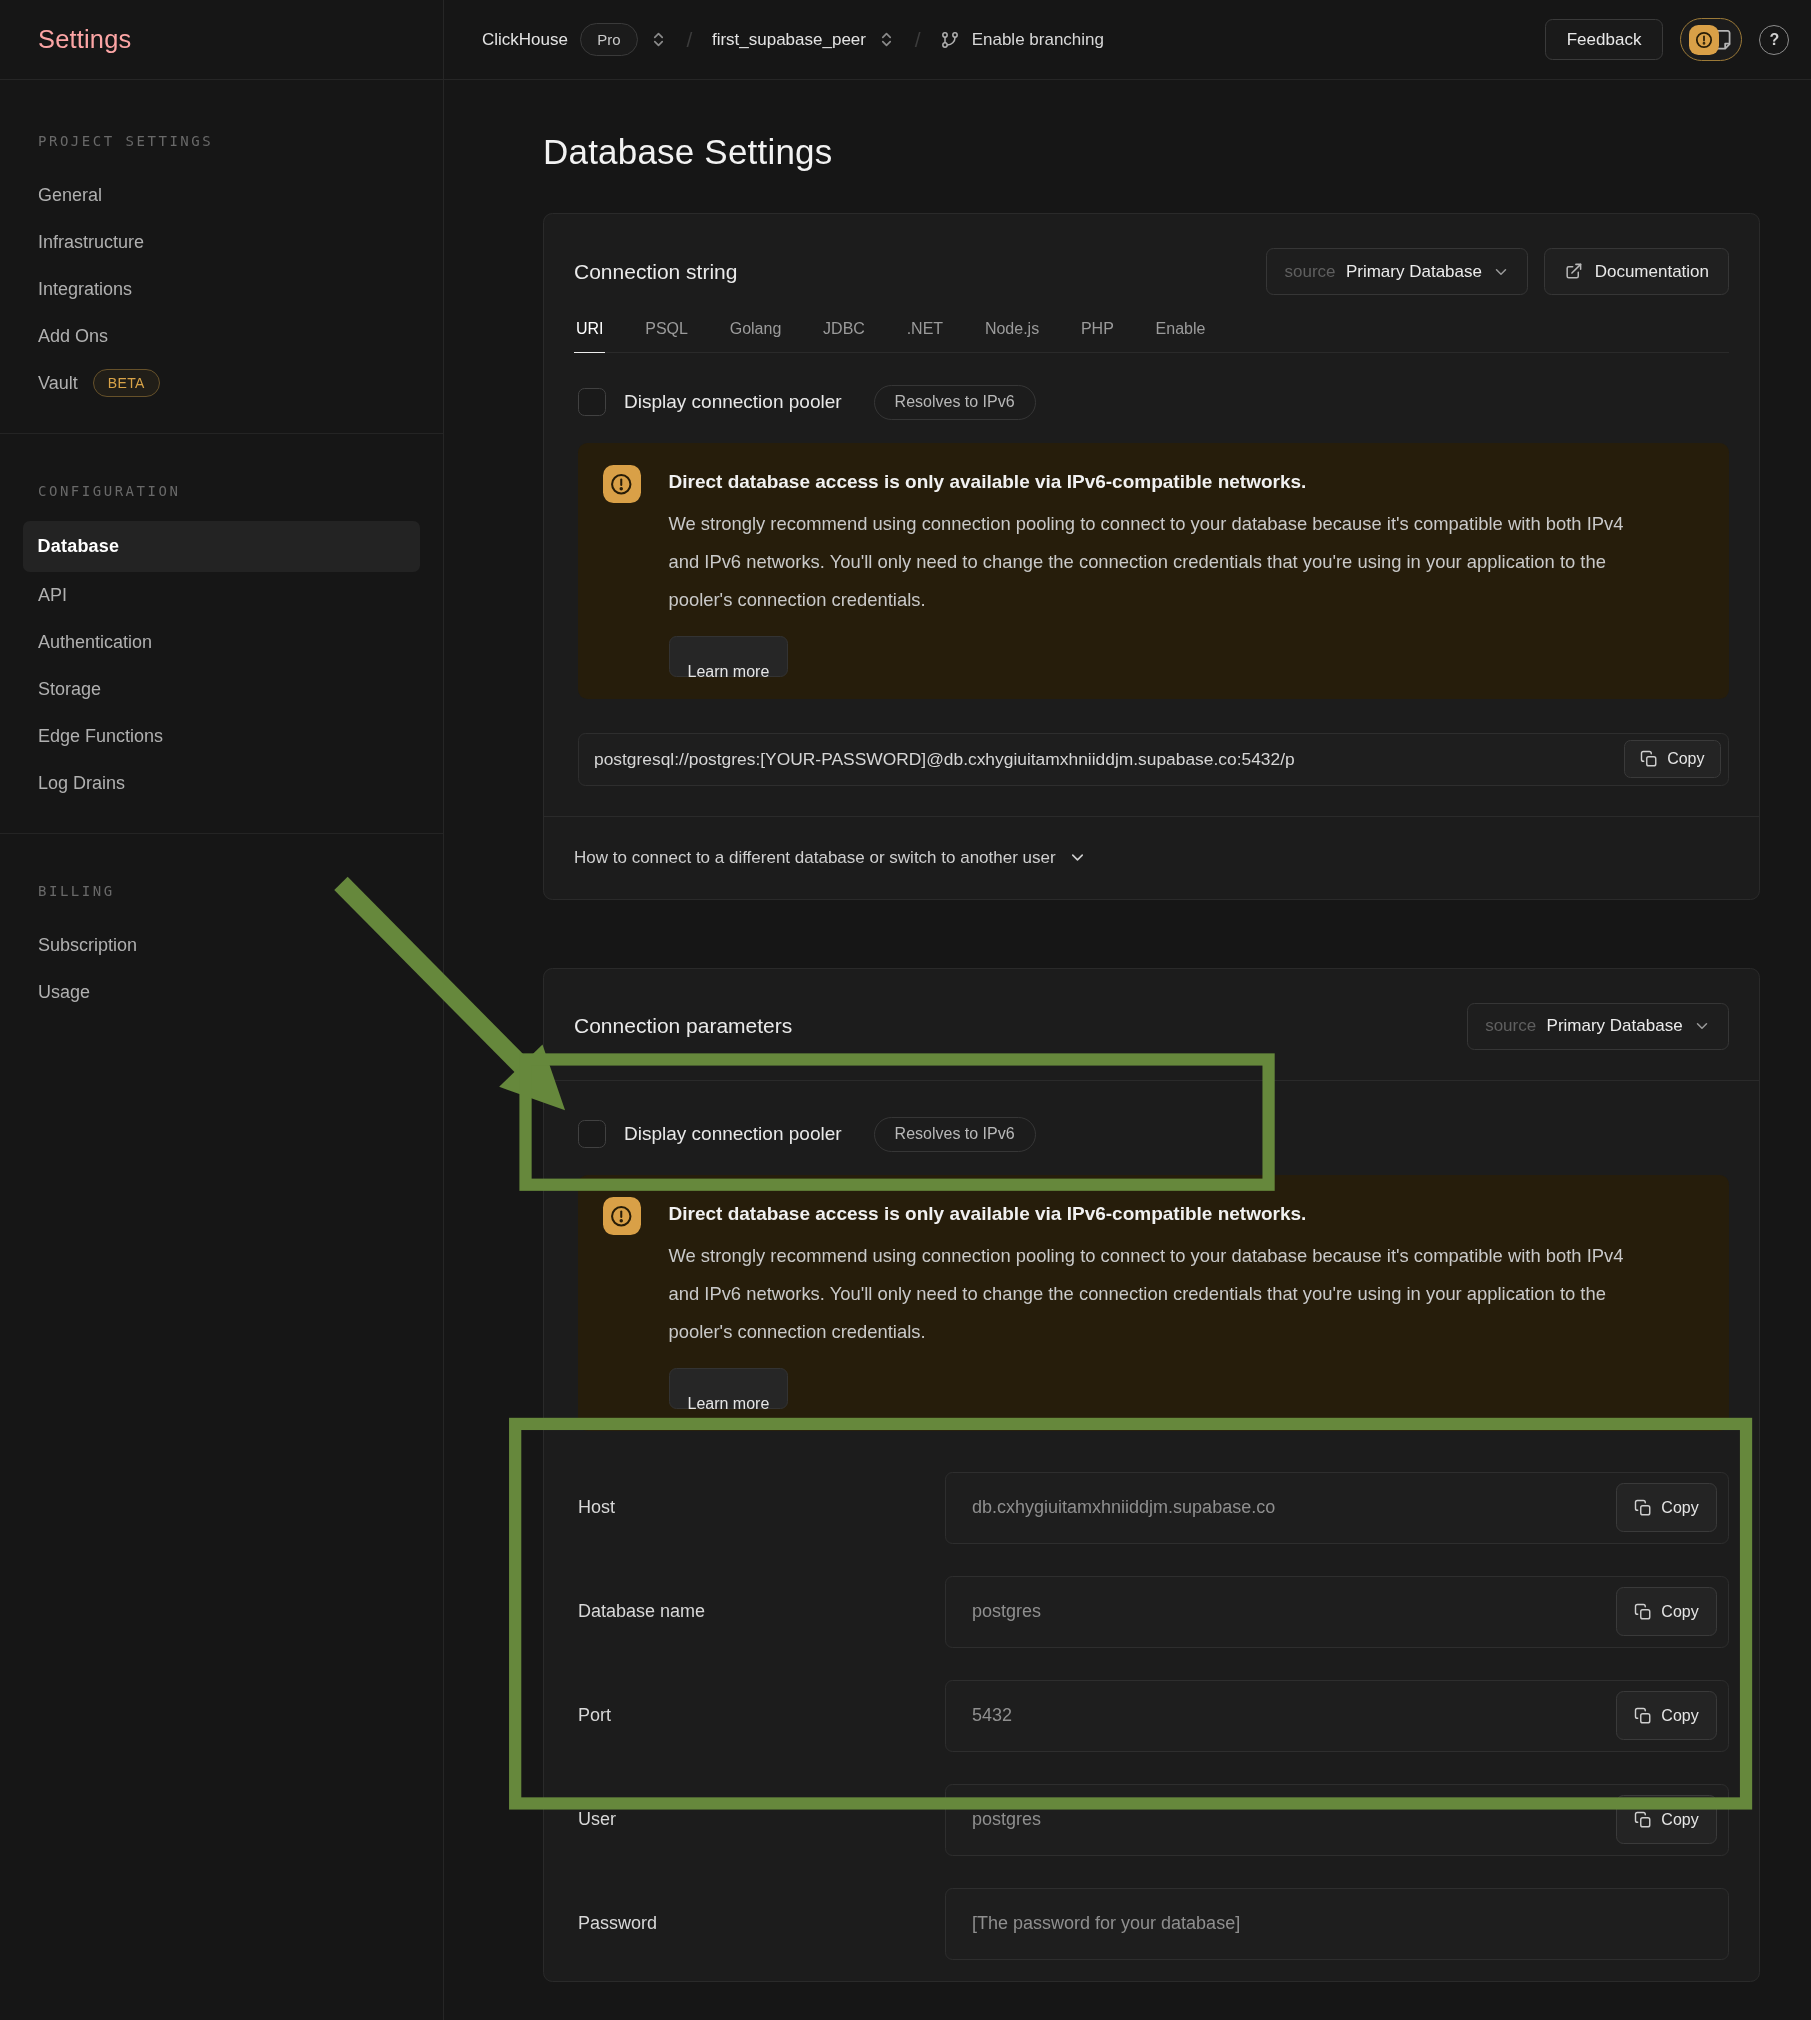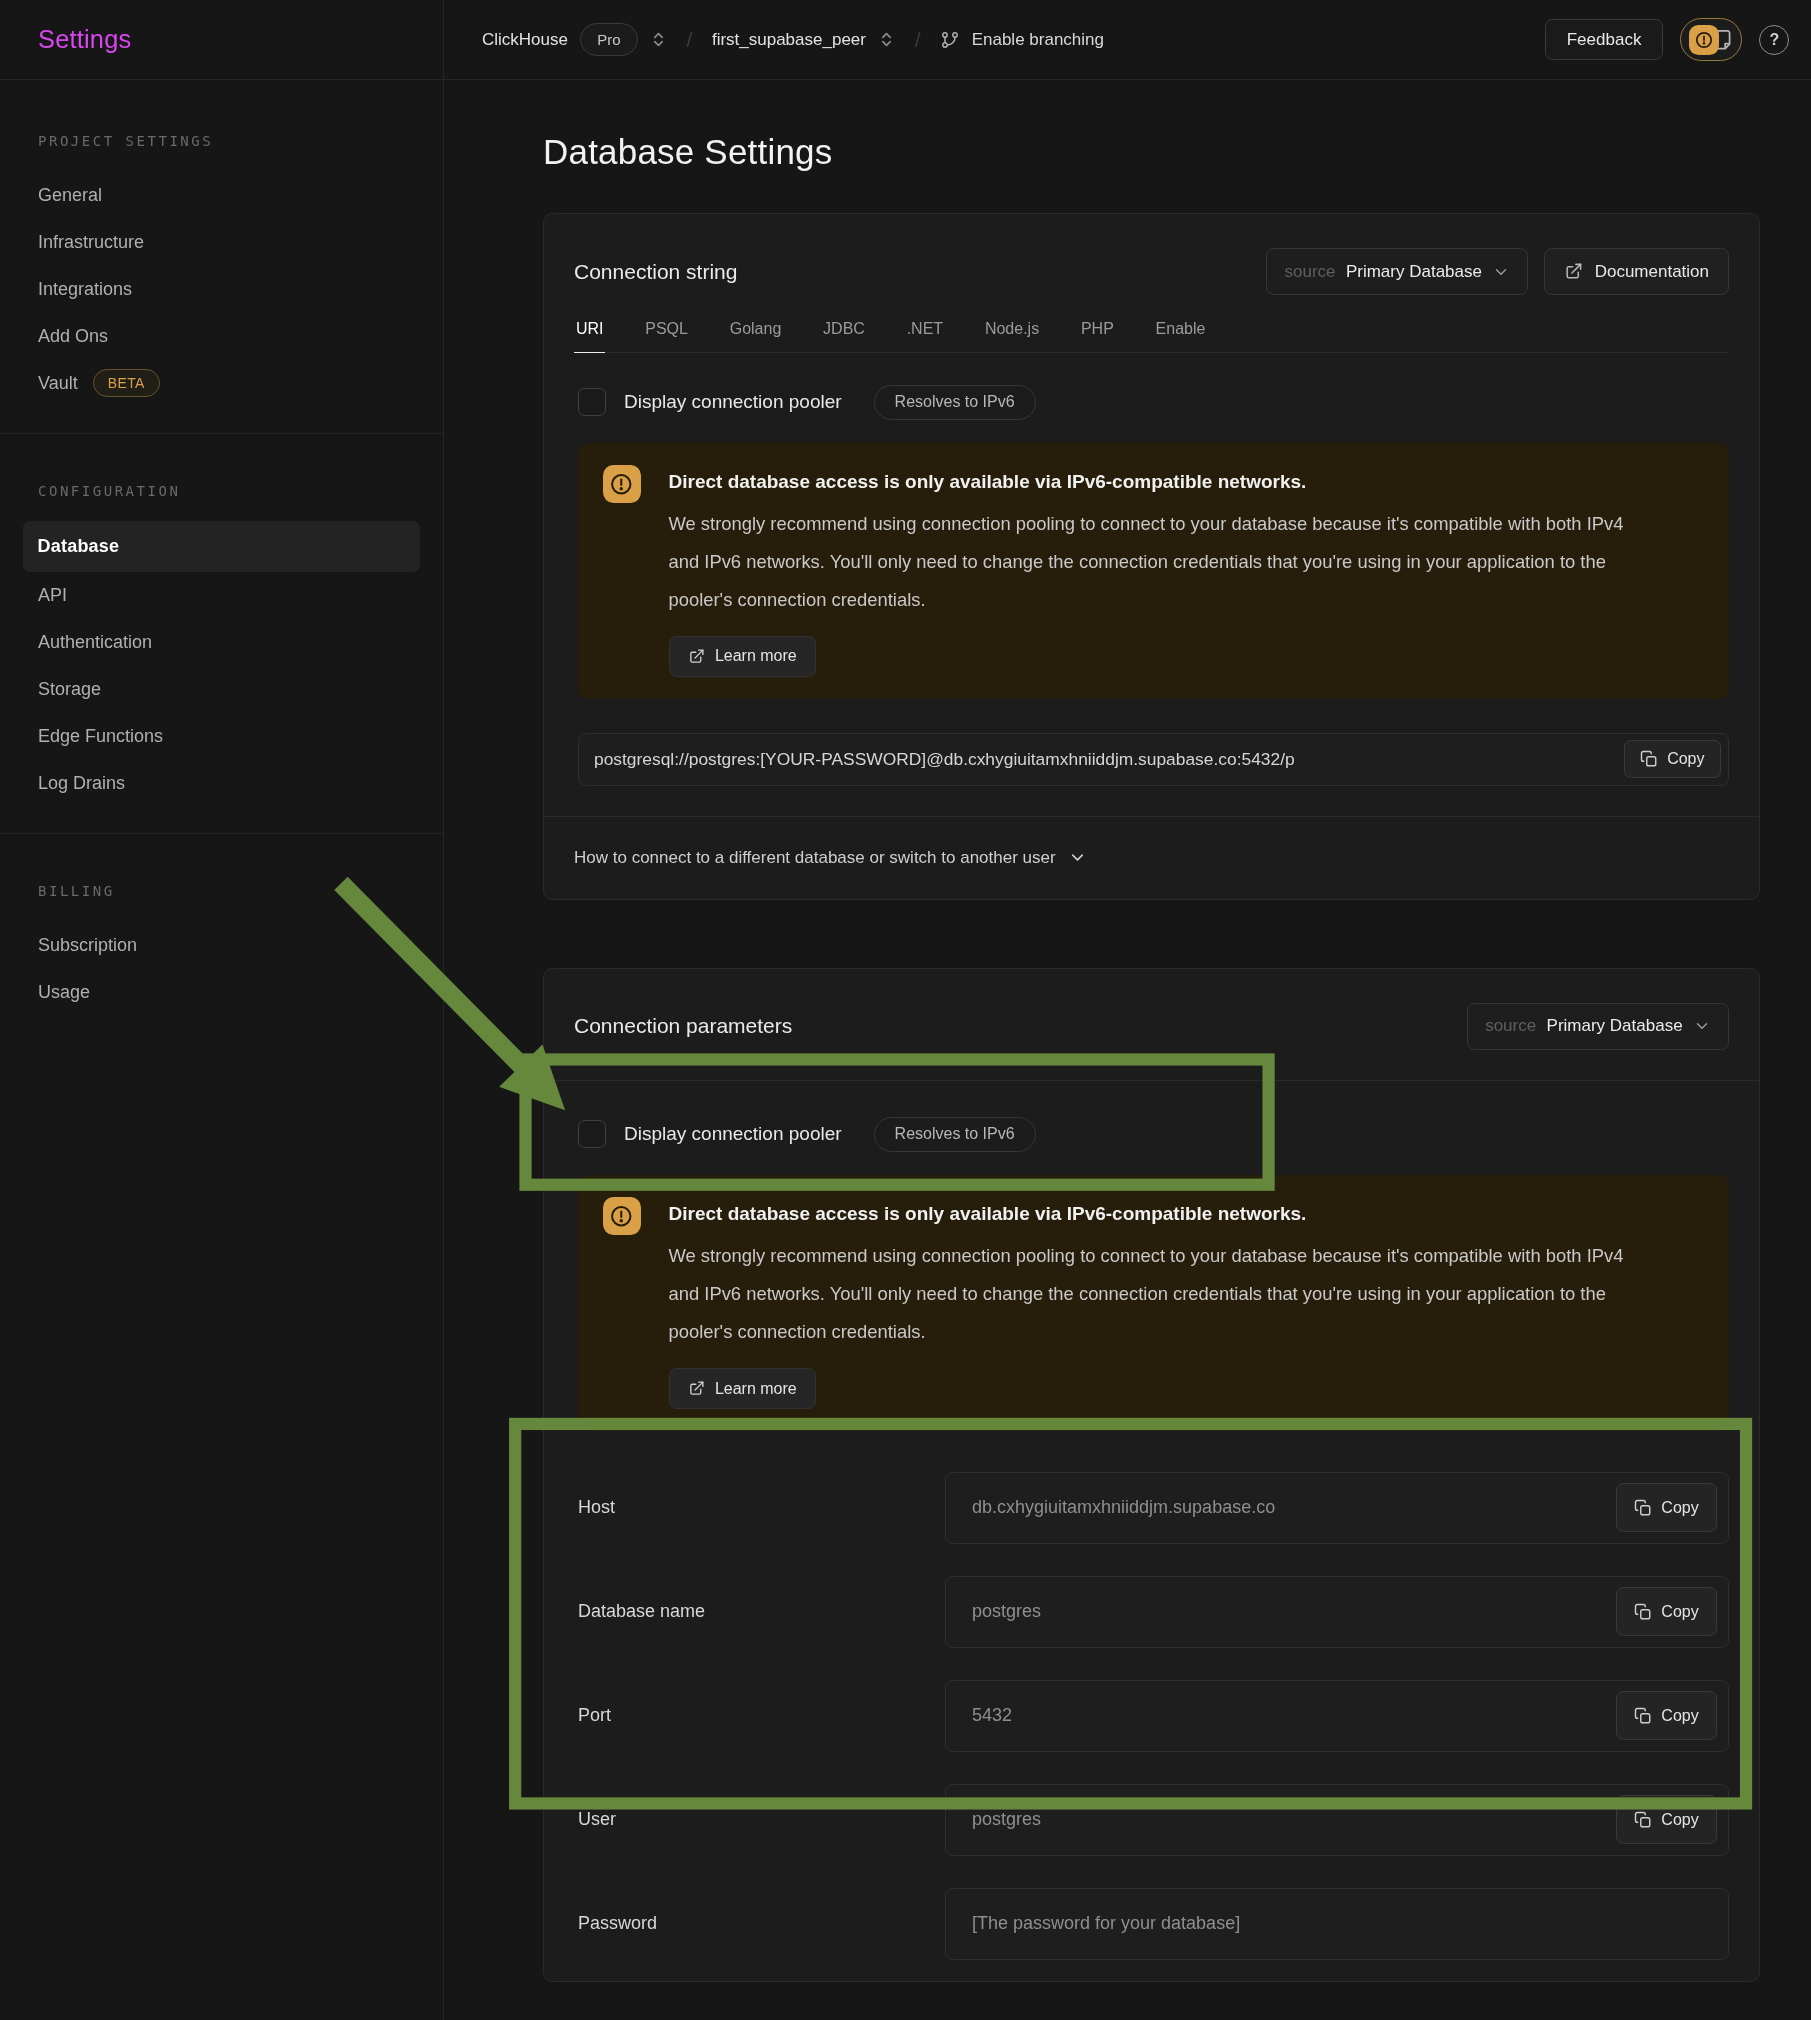--- a/index.html
+++ b/index.html
@@ -11,21 +11,21 @@
     -webkit-font-smoothing:antialiased;
   }
   .mono { font-family:Liberation Sans, sans-serif; }
 
   
   .topbar { display:flex; height:80px; border-bottom:0.9px solid #262626; }
   .topbar-left {
     width:444px; flex:none; display:flex; align-items:center;
     padding-left:38px; border-right:0.9px solid #262626;
   }
-  .app-title { font-size:25.4px; font-weight:400; color:#d946ef; letter-spacing:0.2px; }
+  .app-title { font-size:25.4px; font-weight:400; color:#fca5a5; letter-spacing:0.2px; }
   .topbar-main { flex:1; display:flex; align-items:center; padding:0 22.6px 0 38px; }
   .crumb { display:flex; align-items:center; gap:12.2px; font-size:17px; color:#e3e3e3; }
   .pill {
     border:0.9px solid #3a3a3a; border-radius:941px; padding:6.6px 16px;
     font-size:15px; color:#c9c9c9; background:#1b1b1b;
   }
   .updown { color:#8a8a8a; display:flex; }
   .crumb-slash { color:#3c3c3c; font-size:21px; padding:0 7.5px; }
   .branch-wrap { display:flex; align-items:center; gap:11.3px; color:#d8d8d8; }
   .topbar-right { margin-left:auto; display:flex; align-items:center; gap:17px; }
@@ -113,23 +113,23 @@
   }
 
   .alert { margin-top:23.5px; background:#261d0b; border-radius:9.4px; padding:21.7px 26px 21.7px 24.5px; display:flex; gap:28px; }
   .alert-icon {
     width:38px; height:38px; border-radius:10.4px; background:#d9a047; flex:none;
     display:flex; align-items:center; justify-content:center;
   }
   .alert-title { font-size:19px; font-weight:700; color:#f1f1f1; padding-top:6.6px; }
   .alert-body { margin-top:11.3px; font-size:18.4px; line-height:2.07; color:#c9c9c9; max-width:984px; }
   .learn-btn {
-    margin-top:17px; height:41px; display:inline-flex; align-items:center; gap:10.4px; padding:6px 18px;
+    margin-top:17px; height:41px; display:inline-flex; align-items:center; gap:10.4px; padding:16px 18px;
     background:#262626; border:0.9px solid #333; border-radius:7.5px; color:#e5e5e5; font-size:16px;
-    font-family:inherit; cursor:pointer;
+    font-family:inherit; cursor:pointer;flex-direction:column;
   }
 
   .conn-input {
     margin-top:34px; height:53px; border:0.9px solid #2e2e2e; border-radius:7.5px; background:#1e1e1e;
     display:flex; align-items:center; padding:0 7.5px 0 15px; overflow:hidden;
   }
   .conn-text { font-size:17.4px; color:#d6d6d6; white-space:nowrap; overflow:hidden; flex:1; }
   .copy-btn {
     flex:none; margin-left:9.4px; height:38px; display:flex; align-items:center; gap:9.4px; padding:0 15px;
     background:#242424; border:0.9px solid #3a3a3a; border-radius:6.6px; color:#e5e5e5; font-size:16px;

